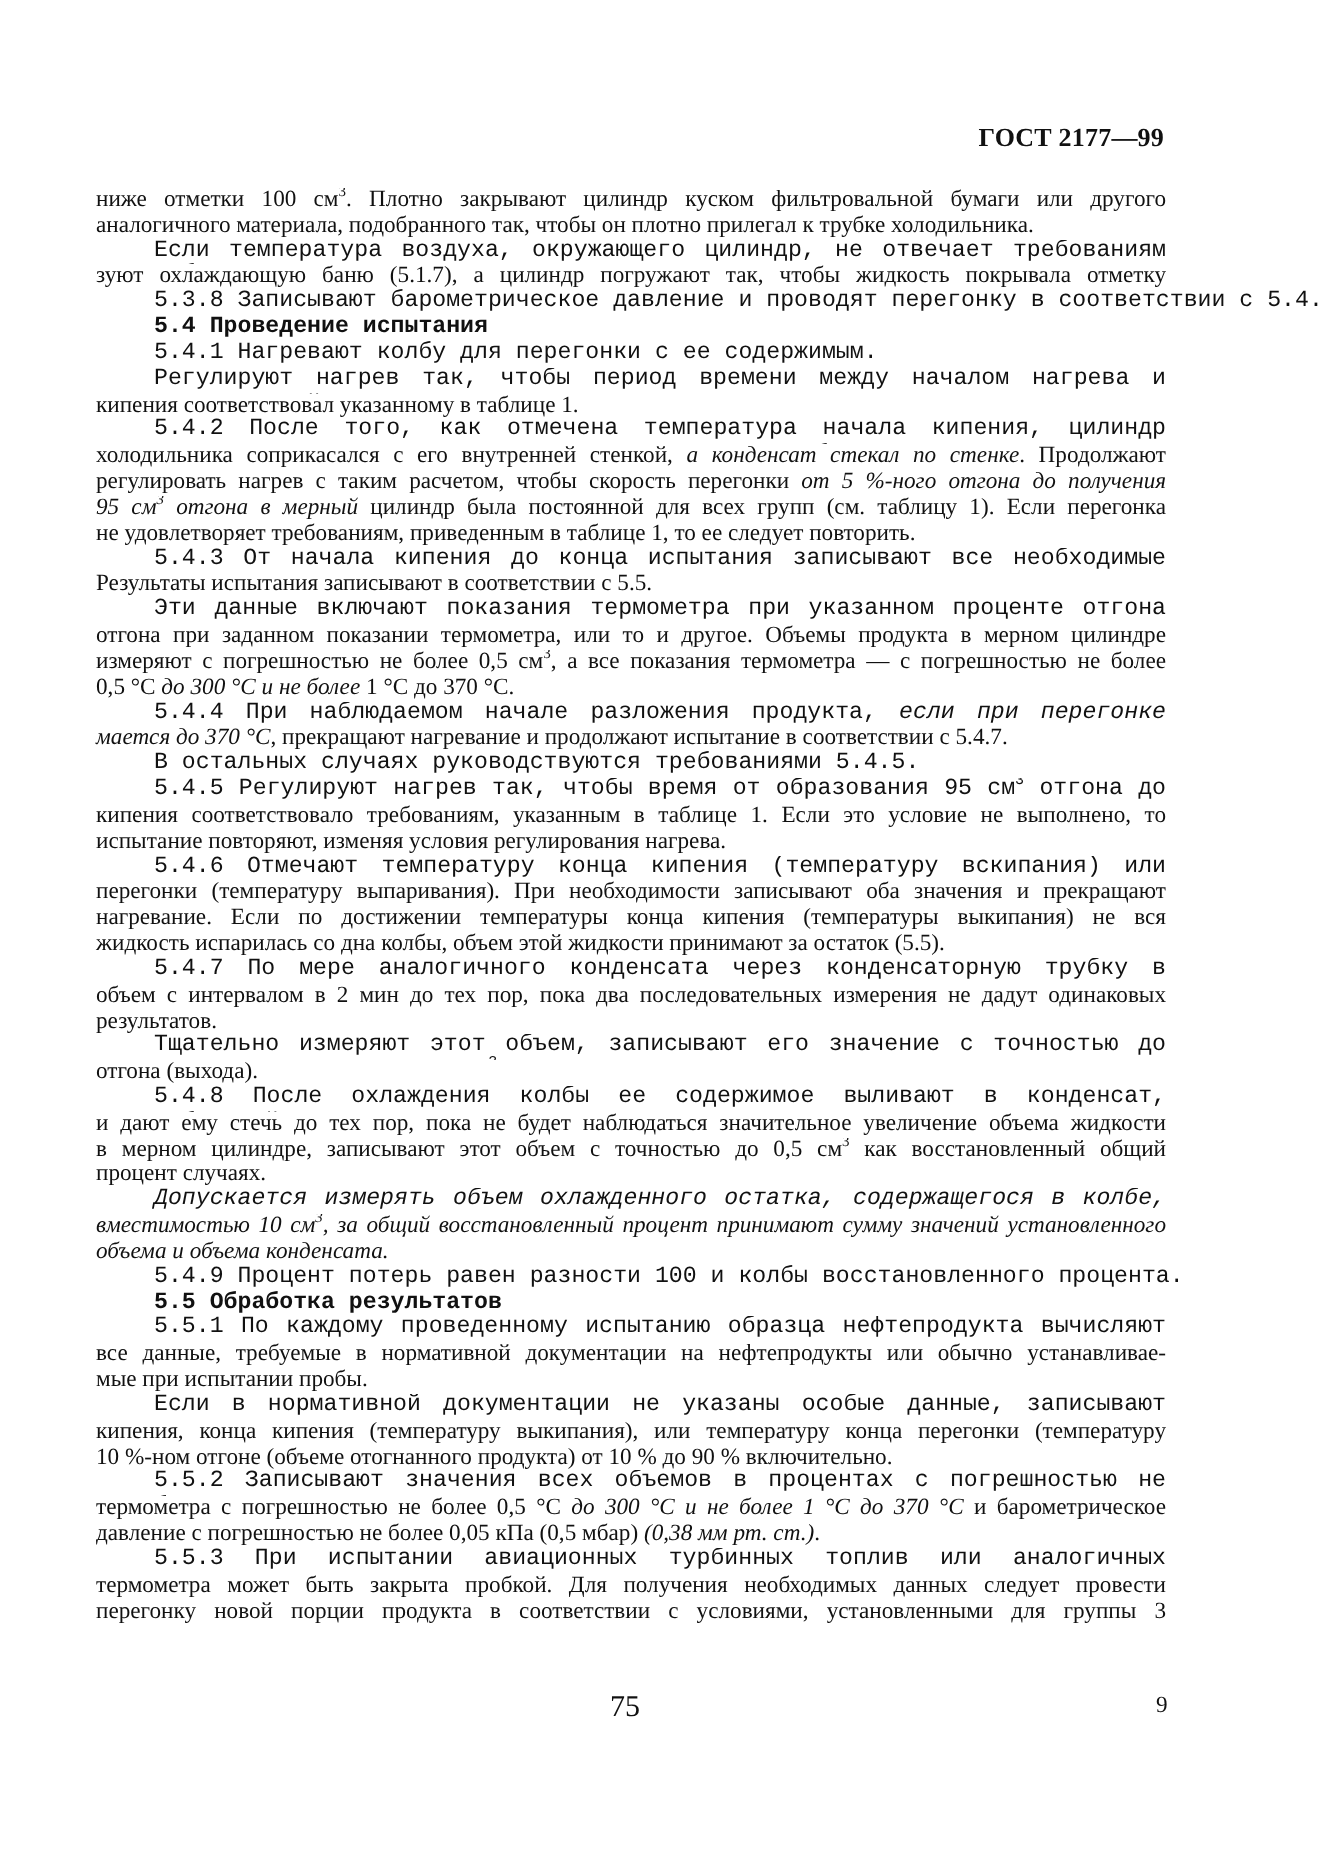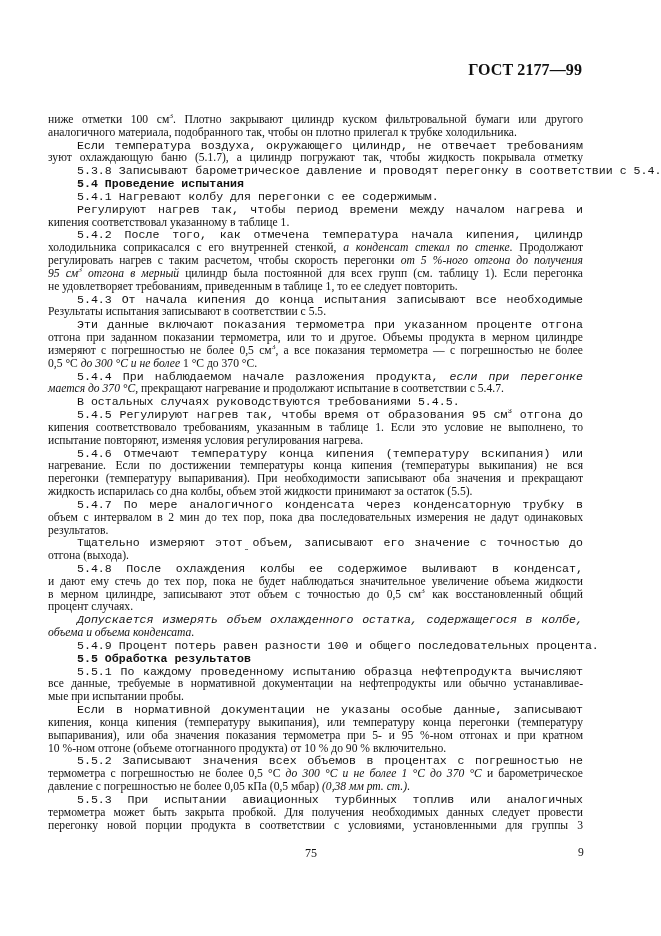--- a/index.html
+++ b/index.html
@@ -1,26 +1,26 @@
 <!DOCTYPE html>
 <html><head>
 <meta charset="utf-8">
 <style>
   html, body { margin:0; padding:0; background:#ffffff; }
   body { width:661px; height:936px; position:relative; overflow:hidden;
          font-family:"Liberation Serif","DejaVu Serif",serif; color:#111; }
-  .header { position:absolute; top:61px; right:79px; font-weight:bold; font-size:16px; letter-spacing:0.1px; }
-  .body { position:absolute; left:48px; top:94px; width:535px;margin-top:20px; }
+  .header { position:absolute; top:61px; right:79px; font-weight:bold; font-size:13px; letter-spacing:0.1px; }
+  .body { position:absolute; left:48px; top:94px; width:535px; }
   .line { height:12.83px; line-height:12.83px; font-size:11.6px; white-space:nowrap; overflow:visible; }
   .line.j { text-align:justify; text-align-last:justify; white-space:normal; overflow:hidden; }
   .line.ind { padding-left:29px;font-family:Liberation Mono, monospace; }
   .i { font-style:italic; }
   .b { font-weight:bold;text-align:right; }
   sup { font-size:7.5px; line-height:0; vertical-align:5px; }
-  .footer-center { position:absolute; top:846px; left:305px; font-size:12px; }
+  .footer-center { position:absolute; top:846px; left:305px; font-size:15px; }
   .footer-right { position:absolute; top:846px; left:578px; font-size:11.6px; }
 </style>
 </head>
 <body>
 
 <div class="header">ГОСТ 2177—99</div>
 
 <div class="body" id="doc-body">
     <div class="line j"><span>ниже отметки 100 см</span><sup>3</sup><span>. Плотно закрывают цилиндр куском фильтровальной бумаги или другого</span></div>
     <div class="line"><span>аналогичного материала, подобранного так, чтобы он плотно прилегал к трубке холодильника.</span></div>
@@ -42,42 +42,42 @@
     <div class="line j"><span>отгона при заданном показании термометра, или то и другое. Объемы продукта в мерном цилиндре</span></div>
     <div class="line j"><span>измеряют с погрешностью не более 0,5 см</span><sup>3</sup><span>, а все показания термометра — с погрешностью не более</span></div>
     <div class="line"><span>0,5 °С </span><span class="i">до 300 °С и не более</span><span> 1 °С до 370 °С.</span></div>
     <div class="line j ind"><span>5.4.4  При наблюдаемом начале разложения продукта, </span><span class="i">если при перегонке температура подни-</span></div>
     <div class="line"><span class="i">мается до 370 °С</span><span>, прекращают нагревание и продолжают испытание в соответствии с 5.4.7.</span></div>
     <div class="line ind"><span>В остальных случаях руководствуются требованиями 5.4.5.</span></div>
     <div class="line j ind"><span>5.4.5  Регулируют нагрев так, чтобы время от образования 95 см</span><sup>3</sup><span> отгона до температуры конца</span></div>
     <div class="line j"><span>кипения соответствовало требованиям, указанным в таблице 1. Если это условие не выполнено, то</span></div>
     <div class="line"><span>испытание повторяют, изменяя условия регулирования нагрева.</span></div>
     <div class="line j ind"><span>5.4.6  Отмечают температуру конца кипения (температуру вскипания) или температуру конца</span></div>
+    <div class="line j"><span>перегонки (температуру выпаривания). При необходимости записывают оба значения и прекращают</span></div>
     <div class="line j"><span>нагревание. Если по достижении температуры конца кипения (температуры выкипания) не вся</span></div>
-    <div class="line j"><span>перегонки (температуру выпаривания). При необходимости записывают оба значения и прекращают</span></div>
     <div class="line"><span>жидкость испарилась со дна колбы, объем этой жидкости принимают за остаток (5.5).</span></div>
     <div class="line j ind"><span>5.4.7  По мере аналогичного конденсата через конденсаторную трубку в цилиндр отмечают его</span></div>
     <div class="line j"><span>объем с интервалом в 2 мин до тех пор, пока два последовательных измерения не дадут одинаковых</span></div>
     <div class="line"><span>результатов.</span></div>
     <div class="line j ind"><span>Тщательно измеряют этот объем, записывают его значение с точностью до 0,5 см</span><sup>3</sup><span> как процент</span></div>
     <div class="line"><span>отгона (выхода).</span></div>
     <div class="line j ind"><span>5.4.8  После охлаждения колбы ее содержимое выливают в конденсат, собранный в цилиндре,</span></div>
     <div class="line j"><span>и дают ему стечь до тех пор, пока не будет наблюдаться значительное увеличение объема жидкости</span></div>
     <div class="line j"><span>в мерном цилиндре, записывают этот объем с точностью до 0,5 см</span><sup>3</sup><span> как восстановленный общий</span></div>
     <div class="line"><span>процент случаях.</span></div>
     <div class="line j ind"><span class="i">Допускается измерять объем охлажденного остатка, содержащегося в колбе, сливая его в цилиндр</span></div>
+    <div class="line j"><span class="i">вместимостью 10 см</span><sup class="i">3</sup><span class="i">, за общий восстановленный процент принимают сумму значений установленного</span></div>
     <div class="line"><span class="i">объема и объема конденсата.</span></div>
-    <div class="line ind"><span>5.4.9  Процент потерь равен разности 100 и общего последовательных процента.</span></div>
+    <div class="line ind"><span>5.4.9  Процент потерь равен разности 100 и колбы восстановленного процента.</span></div>
     <div class="line ind"><span class="b">5.5  Обработка результатов</span></div>
     <div class="line j ind"><span>5.5.1  По каждому проведенному испытанию образца нефтепродукта вычисляют и записывают</span></div>
     <div class="line j"><span>все данные, требуемые в нормативной документации на нефтепродукты или обычно устанавливае-</span></div>
     <div class="line"><span>мые при испытании пробы.</span></div>
     <div class="line j ind"><span>Если в нормативной документации не указаны особые данные, записывают температуру начала</span></div>
     <div class="line j"><span>кипения, конца кипения (температуру выкипания), или температуру конца перегонки (температуру</span></div>
-    <div class="line j"><span>выпаривания), или оба значения показания термометра при 5- и 95 %-ном отгонах и при кратном</span></div>
     <div class="line"><span>10 %-ном отгоне (объеме отогнанного продукта) от 10 % до 90 % включительно.</span></div>
     <div class="line j ind"><span>5.5.2  Записывают значения всех объемов в процентах с погрешностью не более 0,5, показания</span></div>
     <div class="line j"><span>термометра с погрешностью не более 0,5 °С </span><span class="i">до 300 °С и не более 1 °С до 370 °С</span><span> и барометрическое</span></div>
     <div class="line"><span>давление с погрешностью не более 0,05 кПа (0,5 мбар) </span><span class="i">(0,38 мм рт. ст.)</span><span>.</span></div>
     <div class="line j ind"><span>5.5.3  При испытании авиационных турбинных топлив или аналогичных продуктов часть шкалы</span></div>
     <div class="line j"><span>термометра может быть закрыта пробкой. Для получения необходимых данных следует провести</span></div>
     <div class="line j"><span>перегонку новой порции продукта в соответствии с условиями, установленными для группы 3</span></div>
   </div>
 
 <div class="footer-center">75</div>

